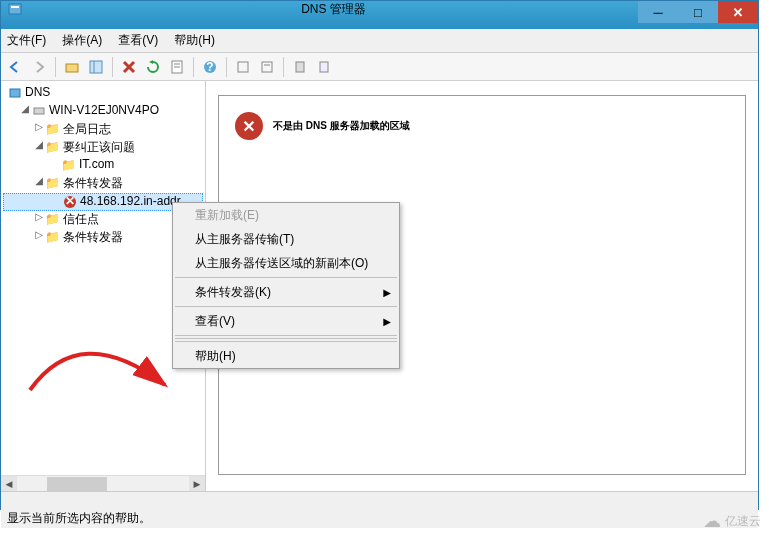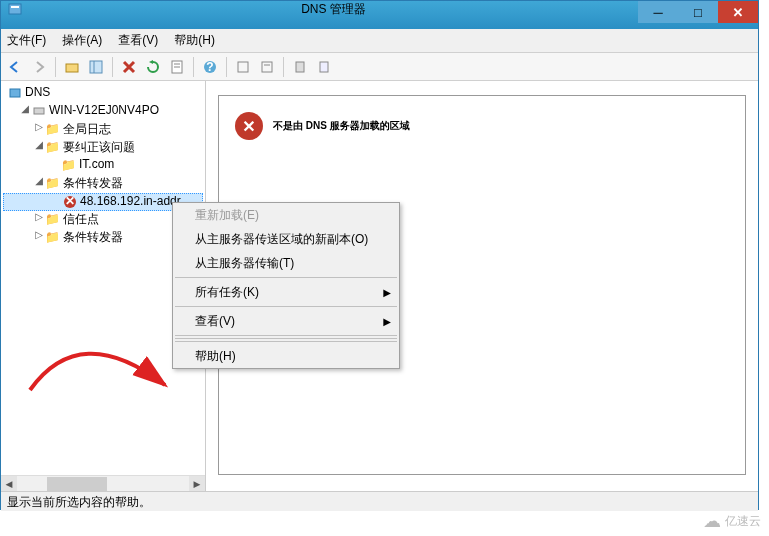--- a/index.html
+++ b/index.html
@@ -39,21 +39,21 @@
 .detail-pane > .box { border: 1px solid #999; height: 380px; padding: 16px; }
 .err-header { display: flex; align-items: center; gap: 10px; margin-bottom: 14px; }
 .err-circle { width: 28px; height: 28px; border-radius: 50%; background: #c0392b; display: flex; align-items: center; justify-content: center; color: #fff; font-weight: bold; font-size: 16px; }
 .err-title { font-weight: bold; font-size: 10px; }
 .err-body p { margin-bottom: 14px; line-height: 1.6; }
 
 .scroll-h { position: absolute; bottom: 0; left: 0; right: 0; height: 16px; background: #f0f0f0; border-top: 1px solid #ddd; display: flex; }
 .scroll-btn { width: 16px; height: 16px; background: #e4e4e4; display:flex;align-items:center;justify-content:center;font-size:9px;color:#555;}
 .scroll-thumb { width: 60px; height: 14px; background: #cdcdcd; margin-left: 30px; margin-top:1px;}
 
-.statusbar { height: 20px; background: #f0f0f0; border-top: 1px solid #ccc; padding: 2px 6px; font-size: 12px; }
+.statusbar { height: 20px; background: #f0f0f0; border-top: 1px solid #ccc; padding: 18px 6px; font-size: 12px; }
 
 .context-menu { position: absolute; left: 172px; top: 202px; width: 228px; background: #f0f0f0; border: 1px solid #a0a0a0; box-shadow: 2px 2px 4px rgba(0,0,0,0.25); }
 .cm-item { height: 24px; display: flex; align-items: center; padding: 0 22px; position: relative; }
 .cm-item.disabled { color: #999; }
 .cm-item .arrow { position: absolute; right: 8px; font-size: 10px; }
 .cm-sep { height: 1px; background: #c0c0c0; margin: 2px 2px; }
 .cm-item.highlighted { outline: 3px solid #d22; outline-offset: -1px; }
 
 .red-arrow { position: absolute; left: 20px; top: 240px; pointer-events: none; }
 
@@ -246,28 +246,28 @@
   <div class="statusbar">
     <span>显示当前所选内容的帮助。</span>
   </div>
 </div>
 
 <div class="context-menu">
   <div class="cm-item disabled">
       <span>重新加载(E)</span>
     </div>
   <div class="cm-item">
+      <span>从主服务器传输(T)</span>
+    </div>
+  <div class="cm-item">
       <span>从主服务器传送区域的新副本(O)</span>
     </div>
-  <div class="cm-item">
-      <span>从主服务器传输(T)</span>
-    </div>
-  <div class="cm-sep"></div>
-  <div class="cm-item">
-      <span>所有任务(K)</span>
+  <div class="cm-sep"></div>
+  <div class="cm-item">
+      <span>条件转发器(K)</span>
       <span class="arrow">▶</span>
     </div>
   <div class="cm-sep"></div>
   <div class="cm-item">
       <span>查看(V)</span>
       <span class="arrow">▶</span>
     </div>
   <div class="cm-sep"></div>
   <div class="cm-sep"></div>
   <div class="cm-sep"></div>

